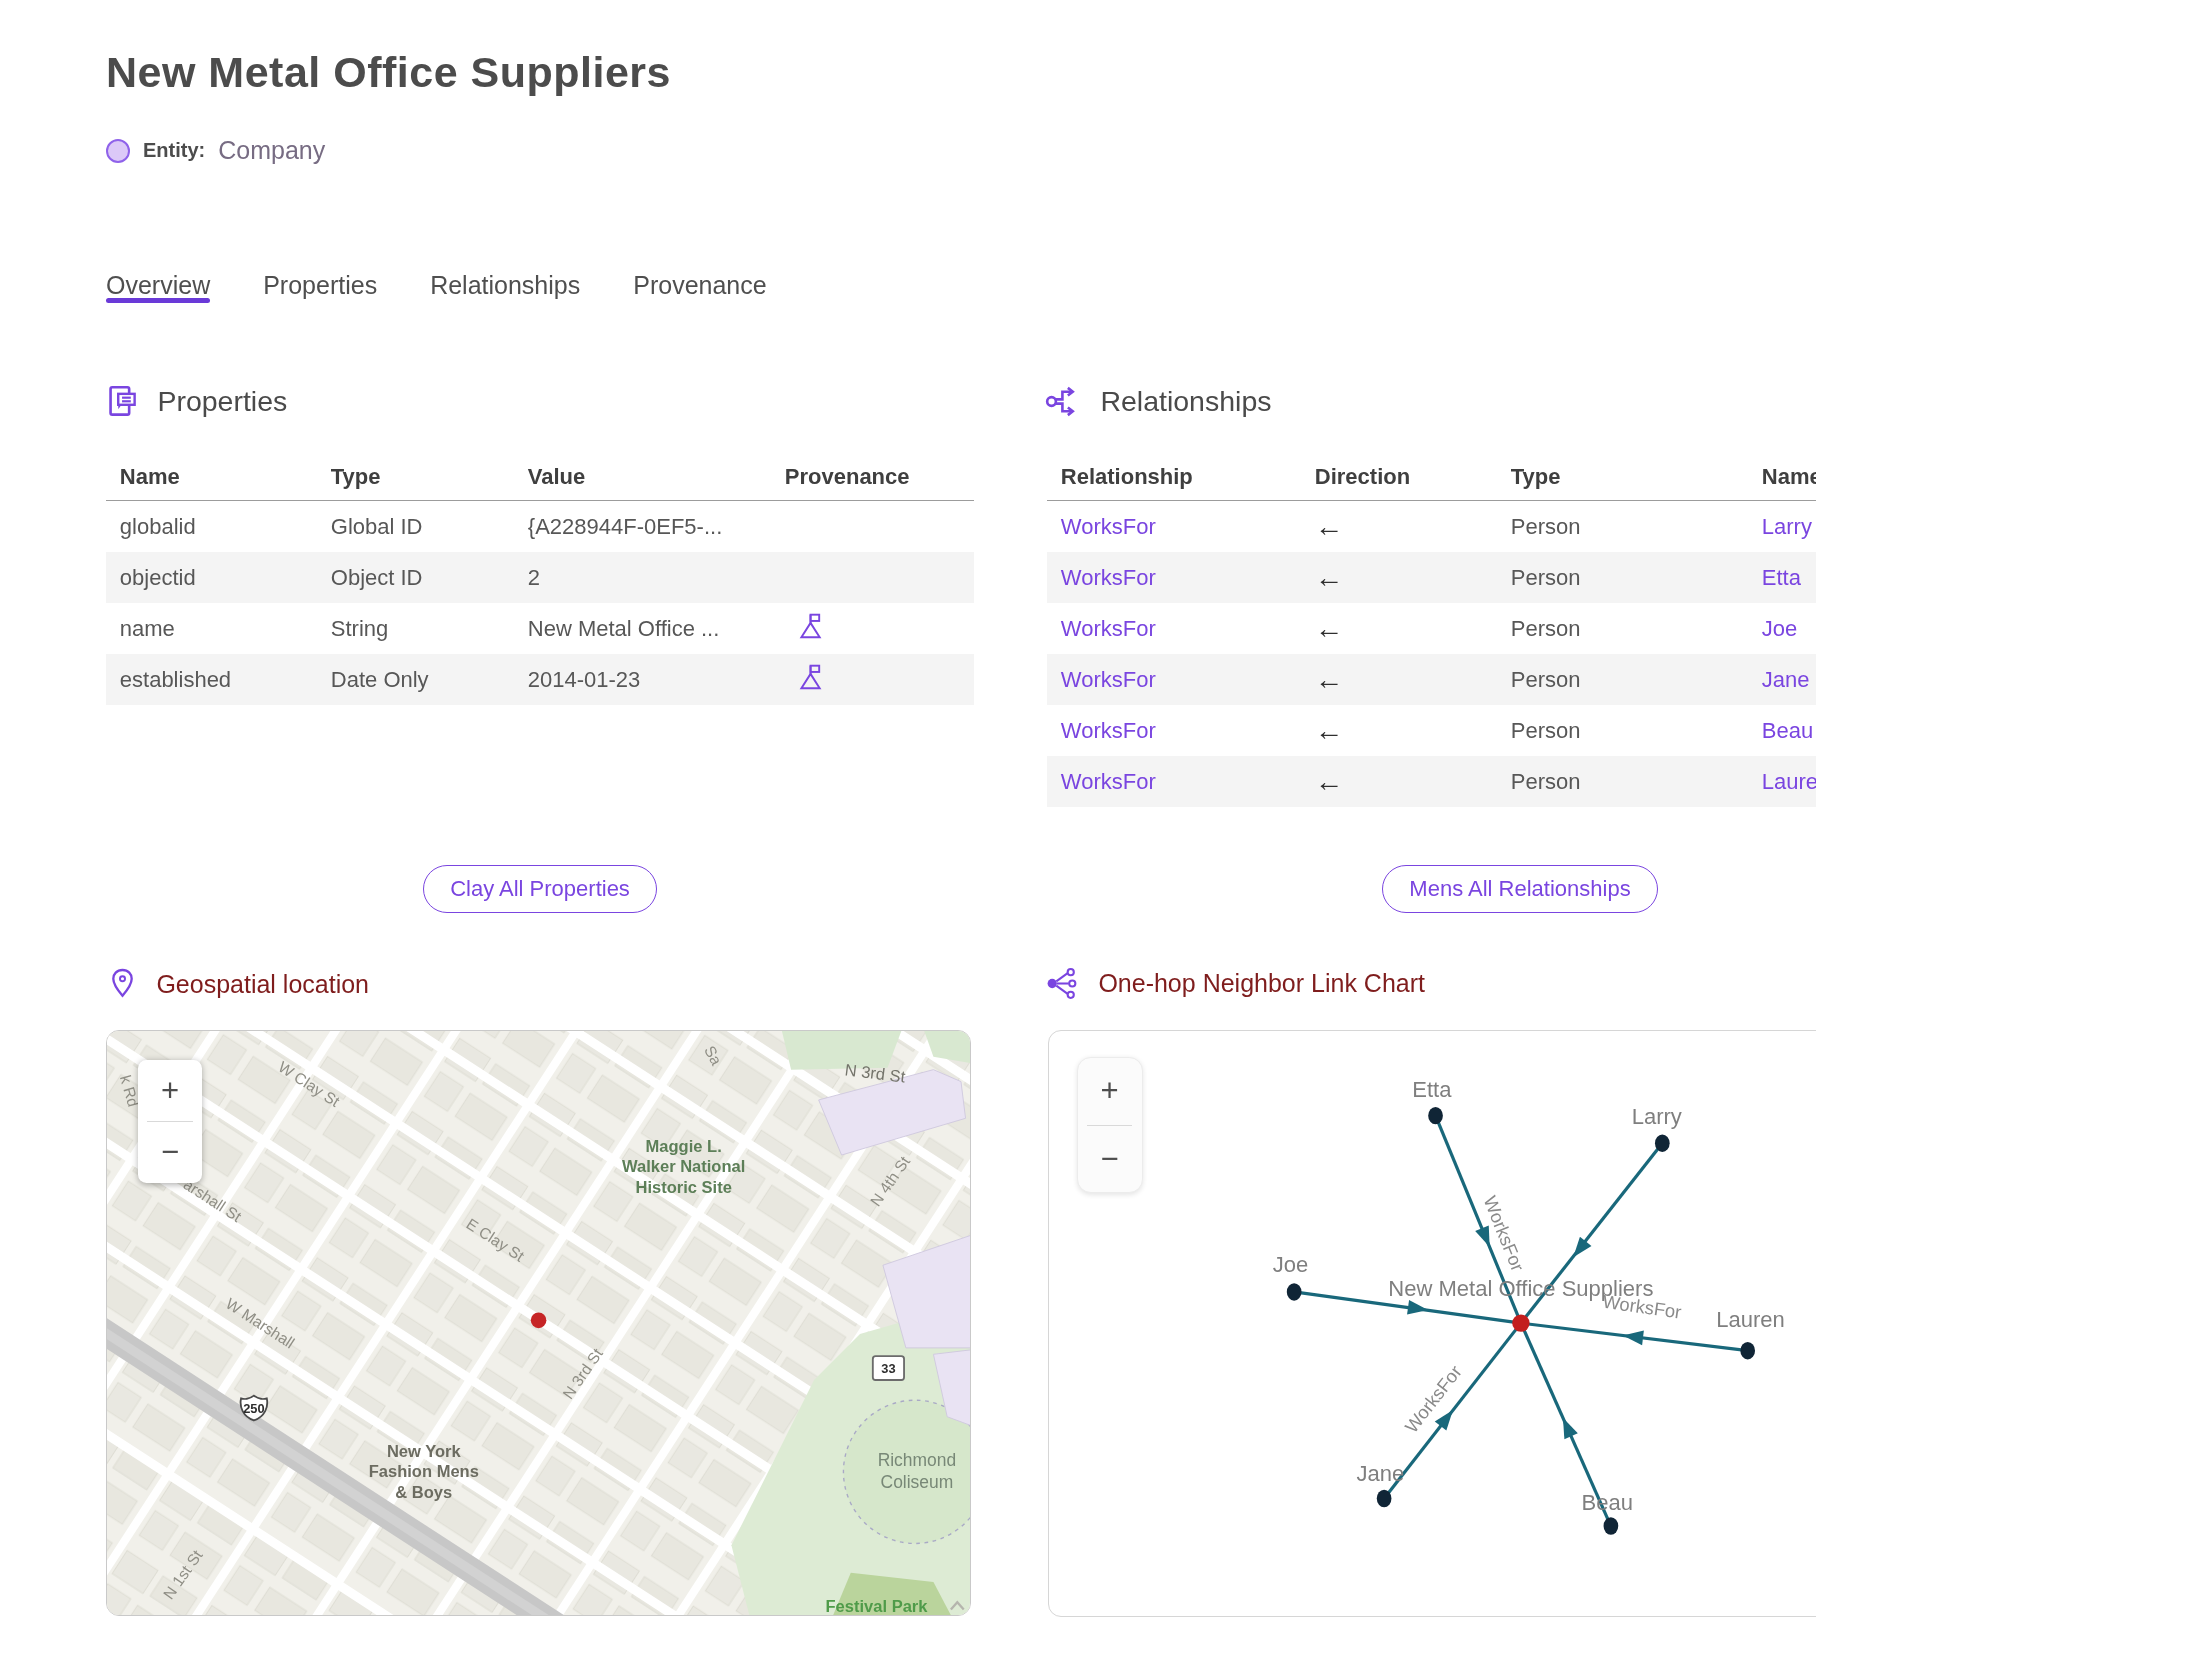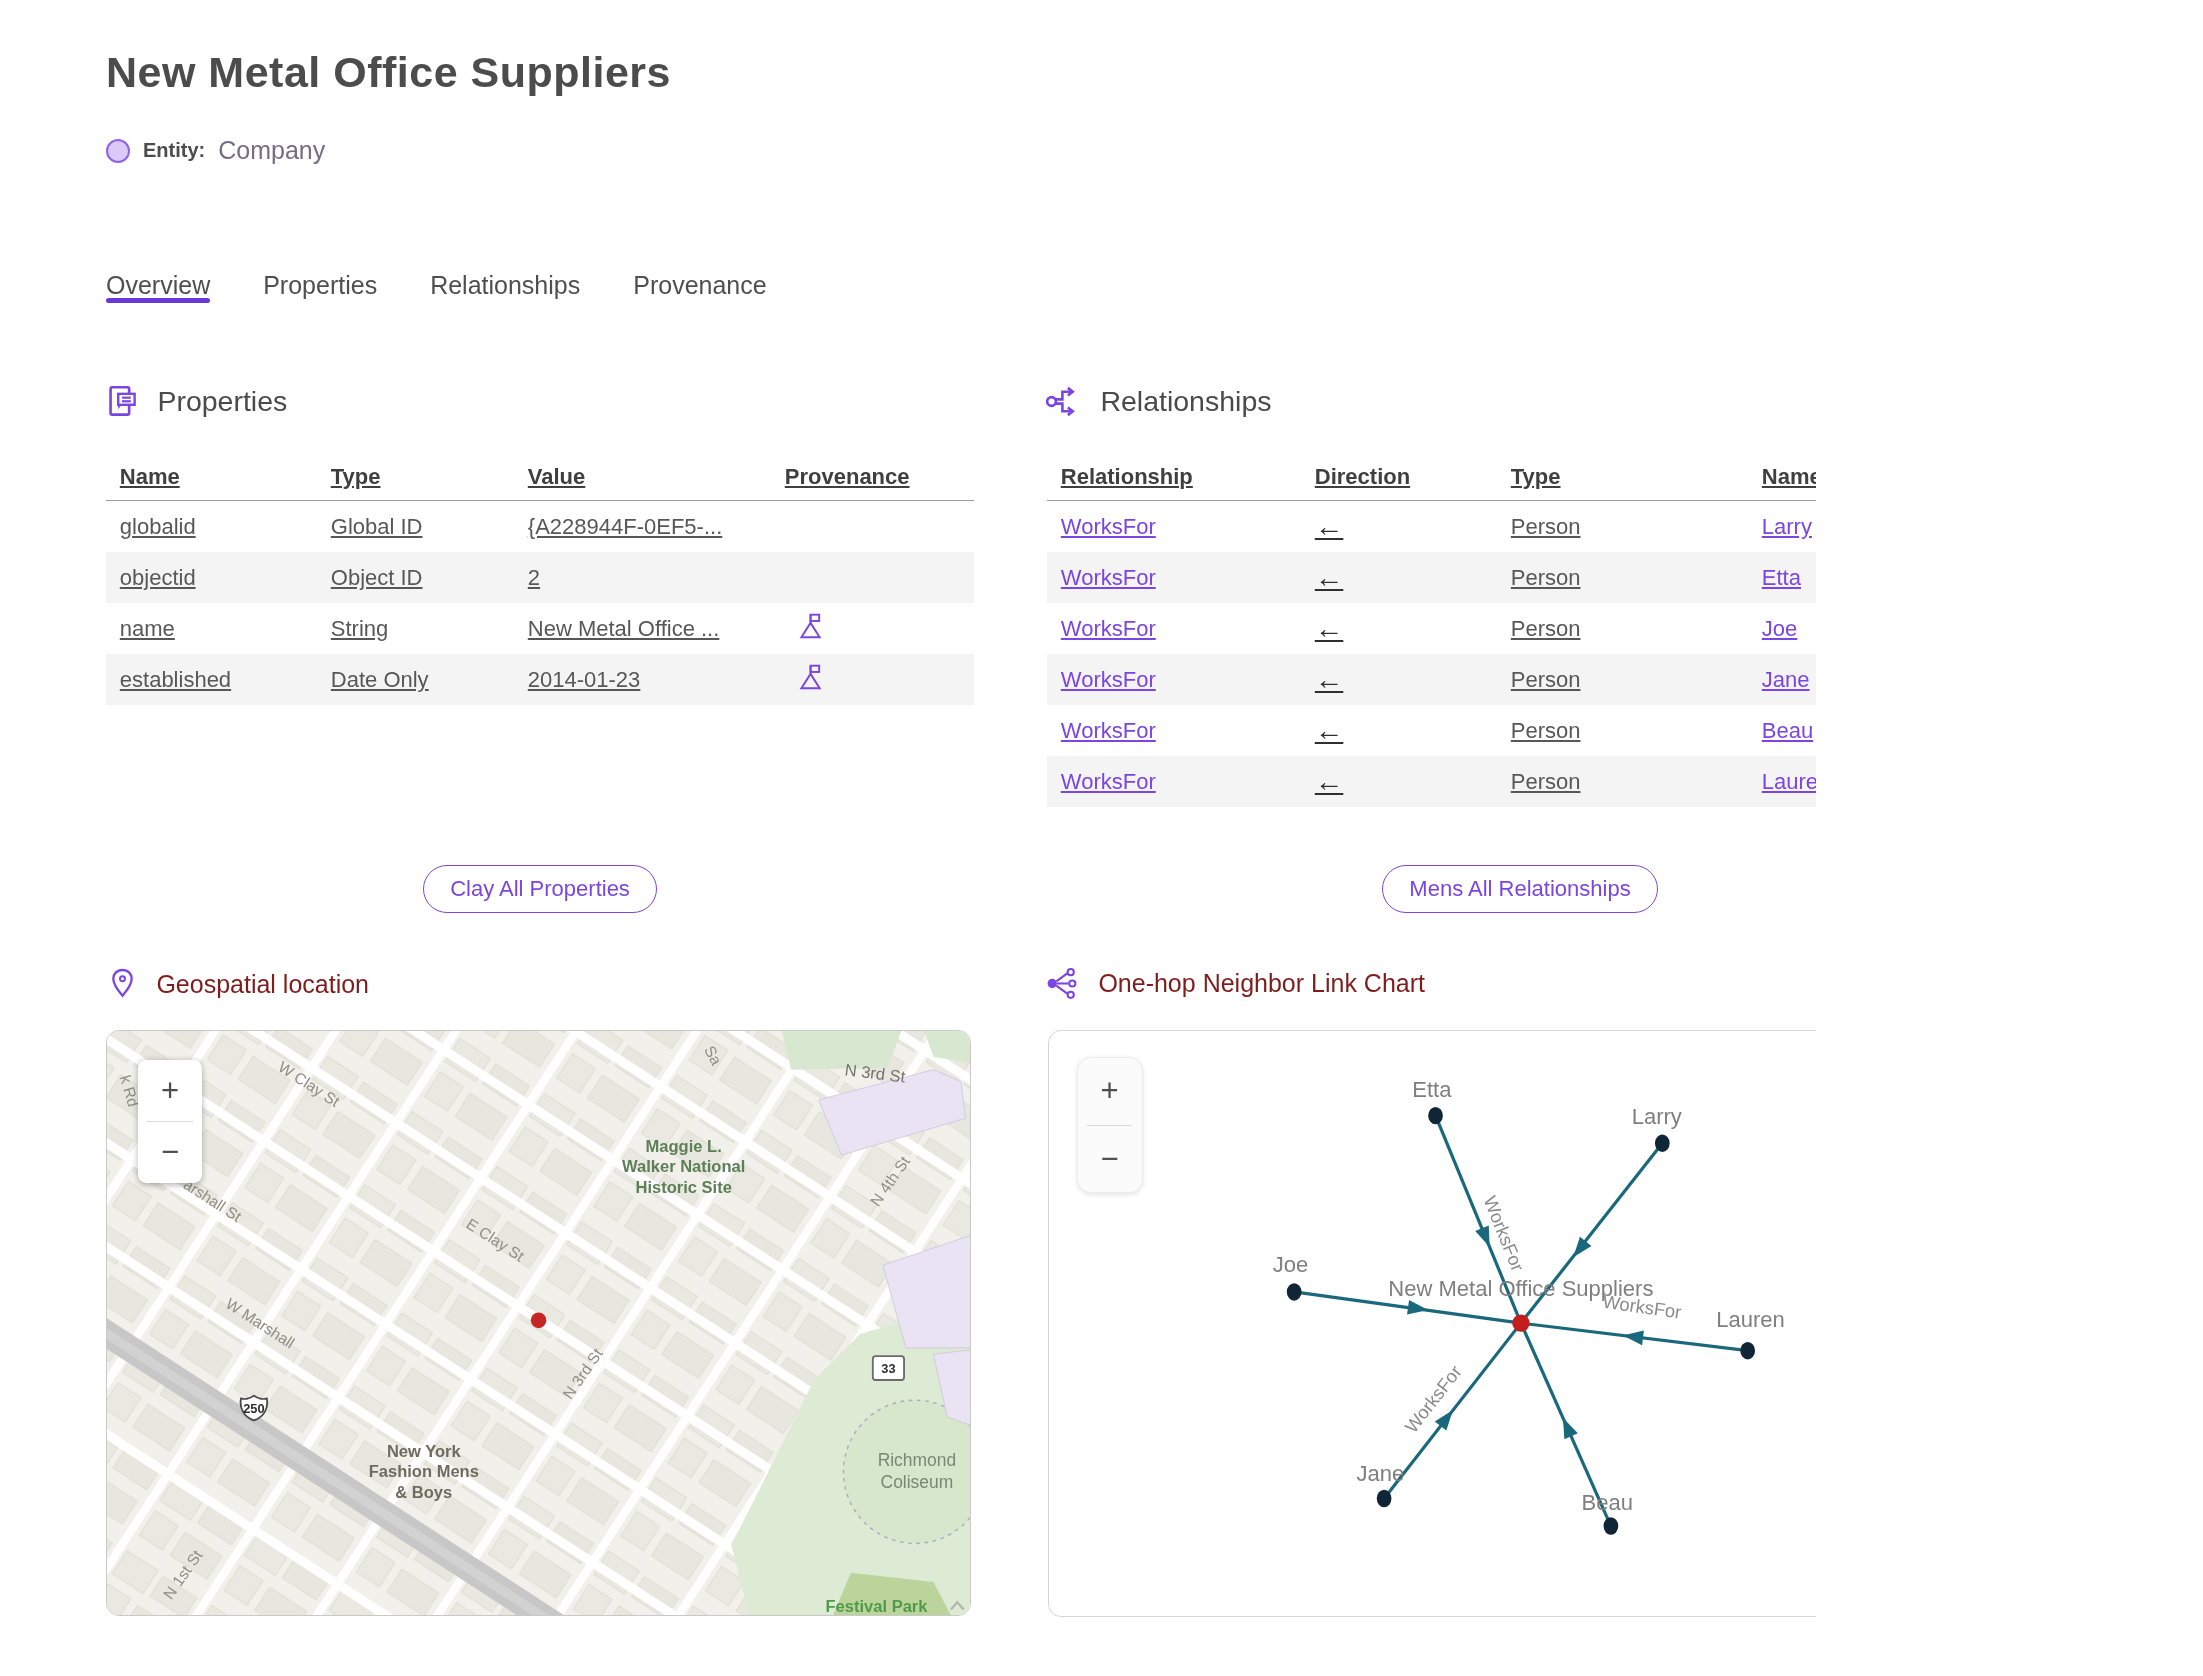--- a/index.html
+++ b/index.html
@@ -26,21 +26,21 @@
   
   .sec-header { position:absolute; display:flex; align-items:center; gap:18.4px; }
   .sec-header .t { font-size:28.5px; color:#4a4a4a; }
   .sub-header { position:absolute; display:flex; align-items:center; gap:18.4px; }
   .sub-header .t { font-size:25px; color:#7f1d1d; }
   
   .tbl { position:absolute; font-size:22px; color:#575757; }
   .tbl .hrow { display:grid; align-items:center; height:48px; font-weight:700; color:#3f3f3f; border-bottom:0.9px solid #9c9c9c; }
   .tbl .row { display:grid; align-items:center; height:51px; }
   .tbl .rows .row:nth-child(even) { background:#f4f4f4; }
-  .tbl .cell { padding-left:13.8px; white-space:nowrap; overflow:hidden;text-decoration:underline; }
+  .tbl .cell { padding-left:13.8px; white-space:nowrap; overflow:hidden; }
   .props-grid { grid-template-columns:211px 197px 257px 202px; width:868px; }
   .rels-grid  { grid-template-columns:254px 196px 251px 245px; width:946px; }
   .lnk { color:#7a45e0; cursor:pointer; }
   .dir-arrow { font-size:28.5px; color:#2f2f2f; }
   
   .btn-wrap { position:absolute; display:flex; justify-content:center; }
   .pill-btn { display:inline-block; padding:10px 26px; font-size:22px; color:#7a45e0;
     border:1.8px solid #7a45e0; border-radius:26px; background:#fff; cursor:pointer;
     font-family:"Liberation Sans", sans-serif; }
   

